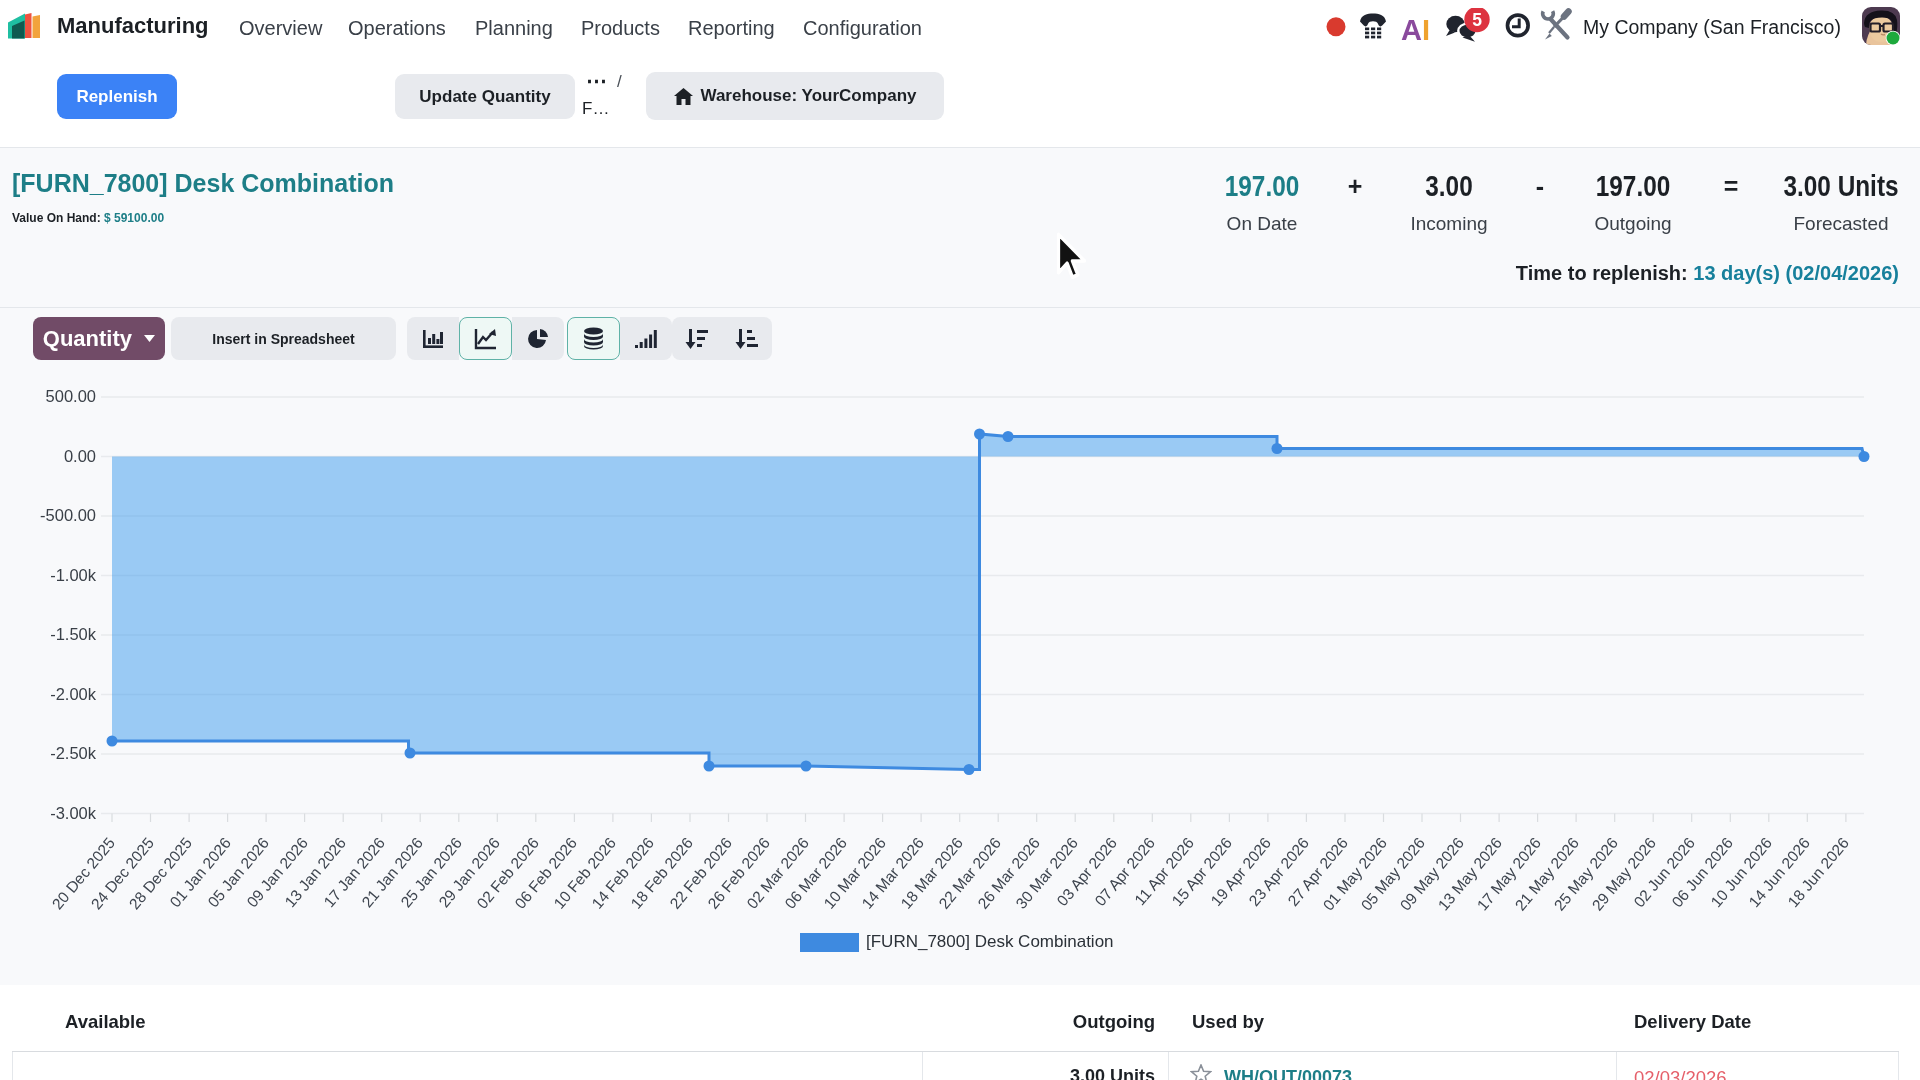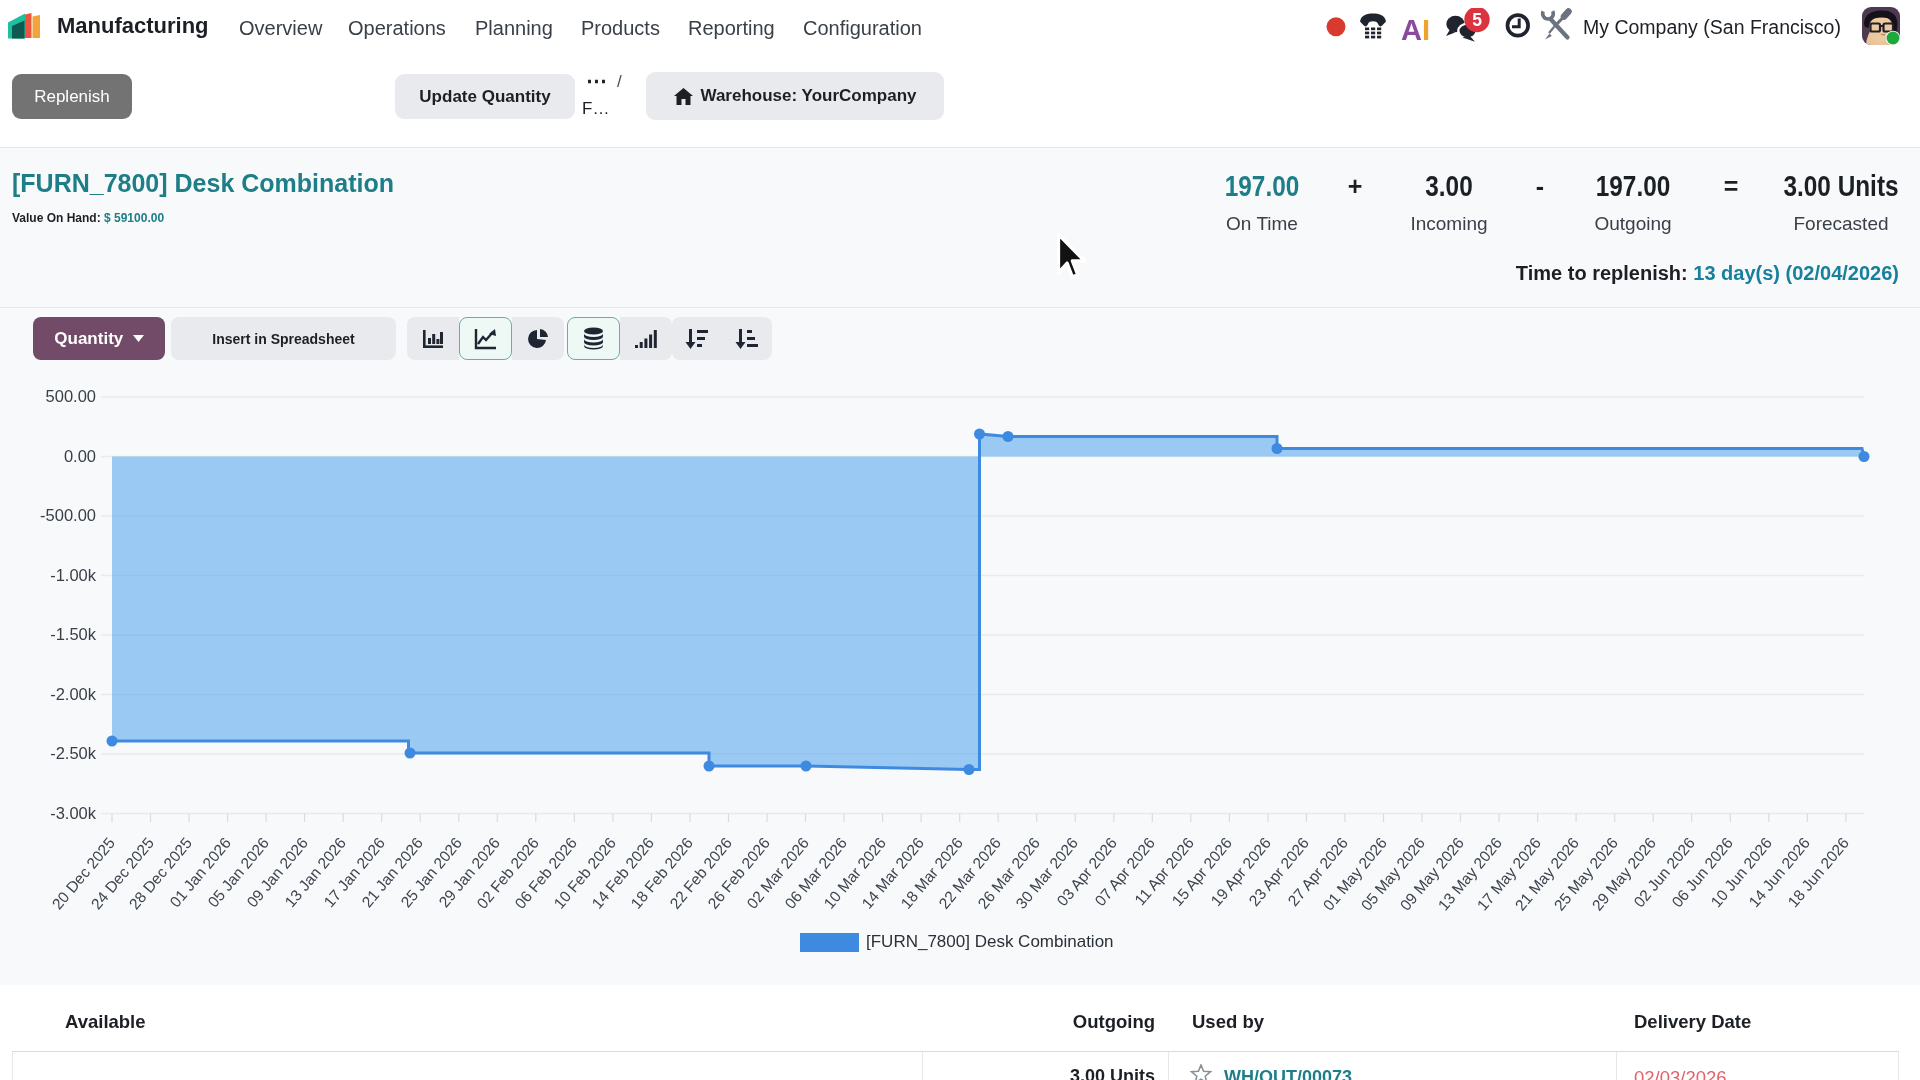--- a/index.html
+++ b/index.html
@@ -9,21 +9,21 @@
   #page { position:relative; width:1920px; height:1080px; }
 
   
   .brand { left:57px; top:13px; font-size:22px; font-weight:700; color:#1c2025; }
   .navlink { top:17px; font-size:20px; color:#3a4048; }
   .topright-text { left:1583px; top:16px; font-size:19.5px; color:#1c2025; }
 
   
   .btn { position:absolute; height:45px; border-radius:9px; font-size:17px;
          display:flex; align-items:center; justify-content:center; }
-  .btn-plum { background:#737373; color:#fff; font-weight:400; }
+  .btn-plum { background:#3b82f6; color:#fff; font-weight:700;margin-left:45px; }
   .btn-grey { background:#e8eaee; color:#1c2025; font-weight:600; }
 
   
   #sect2 { left:0; top:147px; width:1920px; height:838px; background:#f8f9fb;
            border-top:1px solid #e4e7eb; }
   #divider { left:0; top:307px; width:1920px; height:1px; background:#e4e7eb; }
   .title { left:12px; top:169px; font-size:25px; font-weight:700; color:#1d7e87; }
   .voh  { left:12px; top:211px; font-size:12px; font-weight:700; color:#1c2025; }
   .voh span { color:#1d7e87; }
   .statnum { top:170px; font-size:29px; font-weight:700; color:#1c2025; white-space:nowrap; }
@@ -142,33 +142,33 @@
         <path d="M9.5,0 L0,8 h2.5 v9 h5 v-6 h4 v6 h5 v-9 H19 Z" fill="#1c2025"></path>
       </svg>
     Warehouse: YourCompany</div>
 
   <div class="abs" id="sect2"></div>
   <div class="abs" id="divider"></div>
   <div class="abs title">[FURN_7800] Desk Combination</div>
   <div class="abs voh">Value On Hand: <span>$ 59100.00</span></div>
 
   <div class="abs statnum" style="left:1262px; transform:translateX(-50%) scaleX(0.84); color:#1d7e87;">197.00</div>
-  <div class="abs statlab" style="left:1262px; transform:translateX(-50%);">On Time</div>
+  <div class="abs statlab" style="left:1262px; transform:translateX(-50%);">On Date</div>
   <div class="abs statop" style="left:1355px; transform:translateX(-50%);">+</div>
   <div class="abs statnum" style="left:1449px; transform:translateX(-50%) scaleX(0.84);">3.00</div>
   <div class="abs statlab" style="left:1449px; transform:translateX(-50%);">Incoming</div>
   <div class="abs statop" style="left:1540px; transform:translateX(-50%);">-</div>
   <div class="abs statnum" style="left:1633px; transform:translateX(-50%) scaleX(0.84);">197.00</div>
   <div class="abs statlab" style="left:1633px; transform:translateX(-50%);">Outgoing</div>
   <div class="abs statop" style="left:1731px; transform:translateX(-50%);">=</div>
   <div class="abs statnum" style="left:1841px; transform:translateX(-50%) scaleX(0.84);">3.00 Units</div>
   <div class="abs statlab" style="left:1841px; transform:translateX(-50%);">Forecasted</div>
   <div class="abs ttr">Time to replenish: <span>13 day(s) (02/04/2026)</span></div>
 
-  <div class="tbtn rl" style="left:33px; width:132px; background:#714B67; color:#fff; font-size:17px; font-weight:600;">
+  <div class="tbtn rl" style="left:33px; width:132px; background:#714B67; color:#fff; font-size:22px; font-weight:600;">
     Quantity&nbsp;&nbsp;<svg width="11" height="7" viewBox="0 0 11 7">
         <polygon points="0,0 11,0 5.5,7" fill="#fff"></polygon>
       </svg>
   </div>
   <div class="tbtn rl" style="left:171px; width:225px; font-size:14px; font-weight:600; color:#1c2025;">Insert in Spreadsheet</div>
 
   <div class="tbtn rl-l" style="left:407px; width:52px;">
     <svg width="22" height="22" viewBox="0 0 22 22" fill="#1f2532">
       <rect x="1" y="2" width="2.6" height="18"></rect>
       <rect x="1" y="17.4" width="20" height="2.6"></rect>

